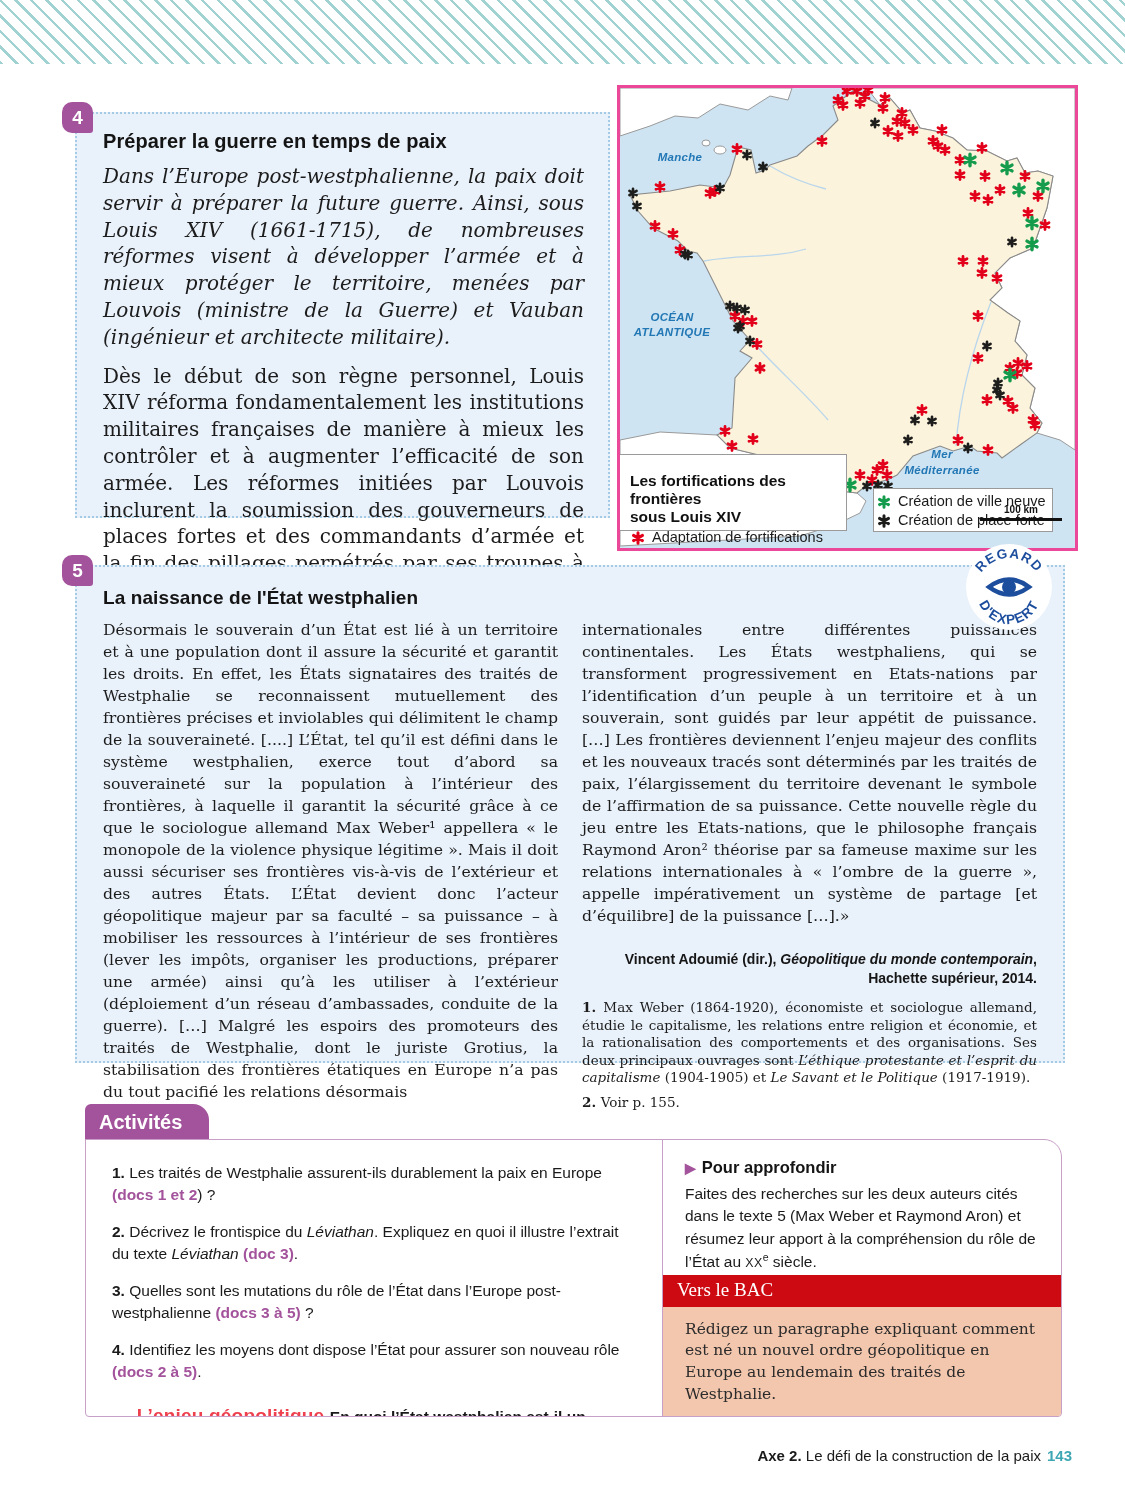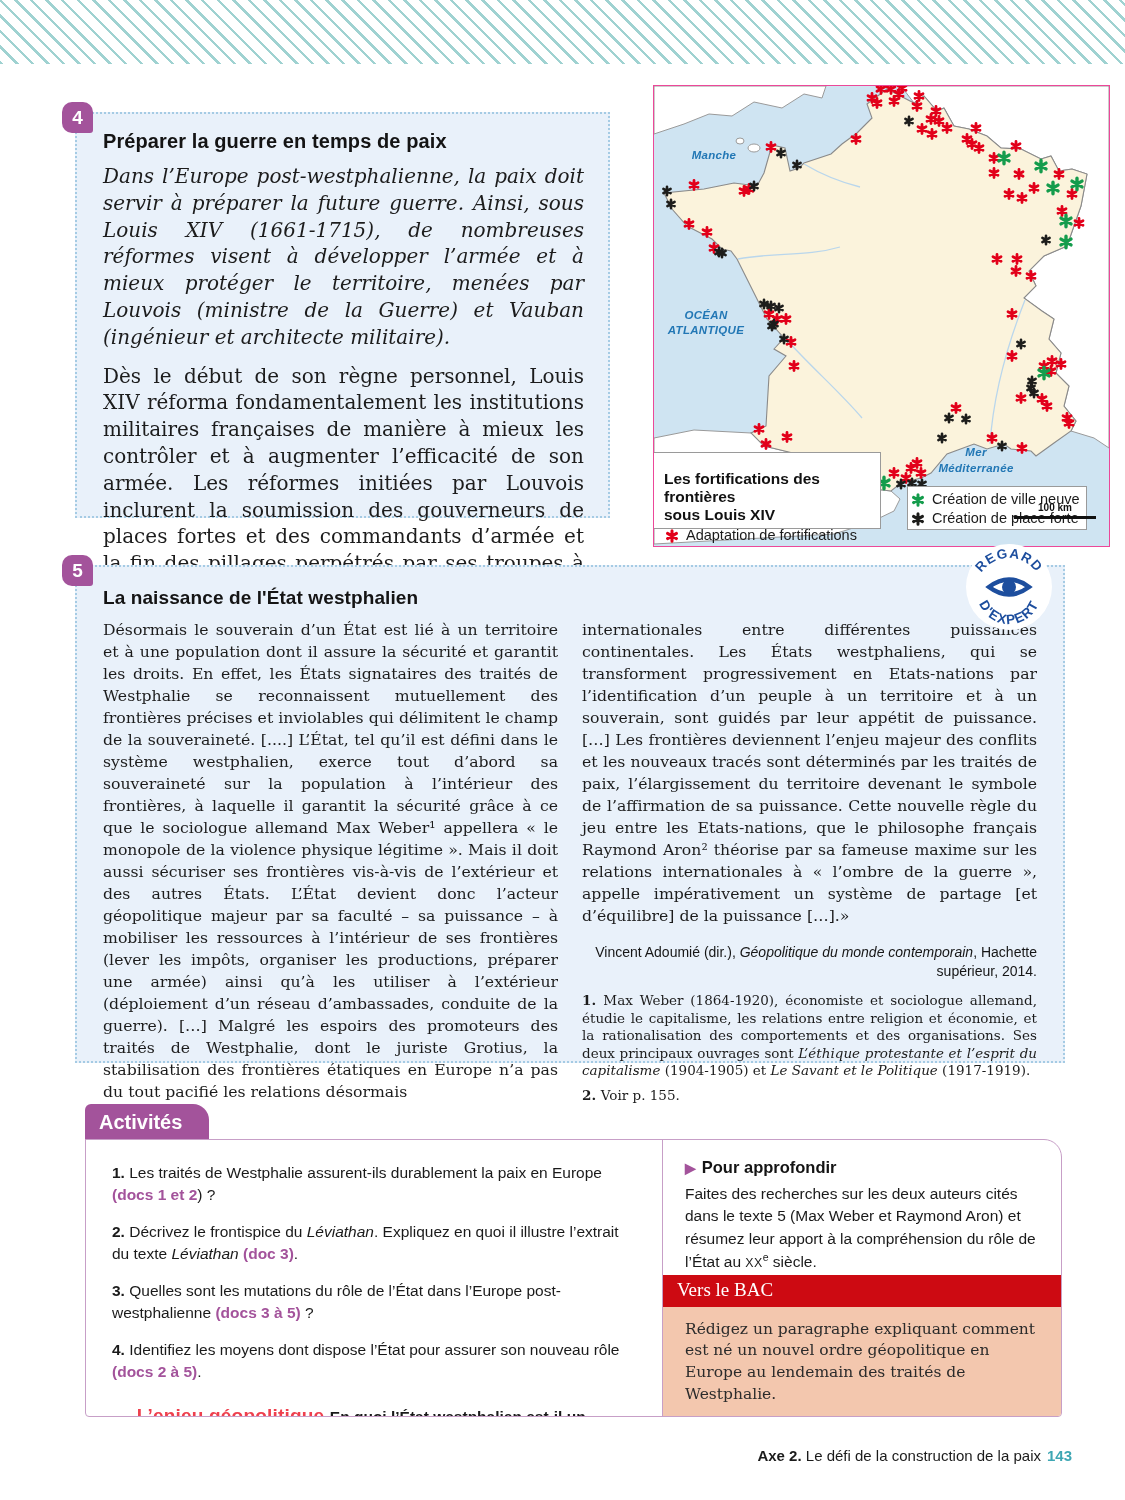--- a/index.html
+++ b/index.html
@@ -14,40 +14,40 @@
     border-radius:10px 10px 3px 10px;color:#fff;font-weight:700;font-size:19px;
     display:flex;align-items:center;justify-content:center;}
   .doc-title{font-weight:700;font-size:20px;letter-spacing:.1px;margin:0 0 10px 0;color:#141414;}
   .serif{font-family:"DejaVu Serif","Liberation Serif",serif;}
   .doc-text{font-size:20px;line-height:1.34;text-align:justify;color:#1c1c1c;}
   .doc-intro{font-style:italic;margin-bottom:12px;}
   .doc-source{margin-top:10px;text-align:right;font-weight:700;font-size:13.5px;line-height:1.45;color:#161616;}
   
   #doc4{left:75px;top:112px;width:535px;height:406px;padding:16px 24px 10px 26px;}
   
-  #map{position:absolute;left:617px;top:85px;width:455px;height:460px;border:1px solid #ec4899;
-       background:#cfe4f2;overflow:hidden;margin-left:36px;}
+  #map{position:absolute;left:617px;top:85px;width:455px;height:460px;border:3px solid #ec4899;
+       background:#cfe4f2;overflow:hidden;}
   #map svg.mapsvg{position:absolute;left:0;top:0;}
   .sea-label{fill:#2277b5;font-family:"Liberation Sans",sans-serif;font-style:italic;font-weight:700;
     font-size:11.5px;letter-spacing:.3px;}
   .map-panel{position:absolute;background:#fff;border:1px solid #9a9a9a;box-sizing:border-box;}
   .map-legend-title{left:-1px;top:366px;width:228px;height:77px;padding:17px 8px 4px 10px;}
   .map-legend-title .t{font-weight:700;font-size:15.5px;line-height:1.15;color:#111;}
   .legend-item{display:flex;align-items:flex-start;gap:6px;font-size:14.5px;line-height:1.15;color:#1a1a1a;margin-top:4px;}
   .legend-item svg{flex:0 0 16px;margin-top:0;}
   .map-legend-items{left:253px;top:400px;width:180px;height:44px;padding:2px 2px;}
   .map-legend-items .legend-item{margin-top:2px;}
   .map-scale{position:absolute;right:8px;top:416px;width:92px;text-align:center;}
   .map-scale .lbl{font-weight:700;font-size:10px;color:#111;}
   .map-scale .bar{height:3px;background:#111;width:82px;margin:3px auto 0;}
   
   #doc5{left:75px;top:565px;width:990px;height:498px;padding:20px 26px 14px 26px;}
   .twocol{display:flex;gap:24px;}
   .col{flex:1 1 0;}
-  .doc5-source{text-align:right;font-weight:400;font-size:14px;line-height:1.4;margin:16px 0 10px;color:#161616;}
+  .doc5-source{text-align:right;font-weight:700;font-size:14px;line-height:1.4;margin:23px 0 10px;color:#161616;}
   .footnote{font-size:13.5px;line-height:1.3;text-align:justify;margin-top:7px;color:#1c1c1c;}
   
   .regard{position:absolute;top:-24px;right:10px;width:88px;height:88px;}
   .regard-text{fill:#1d4e9e;font-family:"Liberation Sans",sans-serif;font-weight:700;font-size:13.5px;letter-spacing:1.2px;}
   
   .act-tab{position:absolute;left:85px;top:1104px;width:124px;height:36px;background:#a3539b;
     border-radius:6px 16px 0 0;color:#fff;font-weight:700;font-size:20px;
     display:flex;align-items:center;padding-left:14px;box-sizing:border-box;}
   .act-box{position:absolute;left:85px;top:1139px;width:977px;height:278px;background:#fff;
     border:1.5px solid #c79fc7;border-radius:0 18px 4px 4px;box-sizing:border-box;display:flex;overflow:hidden;}

